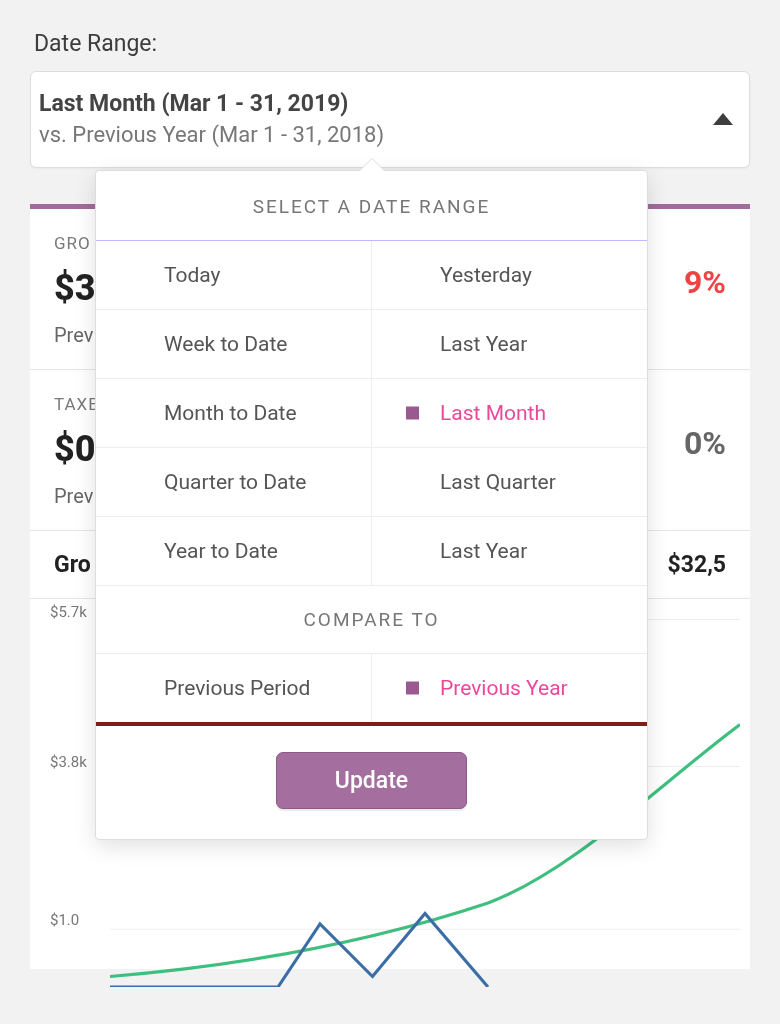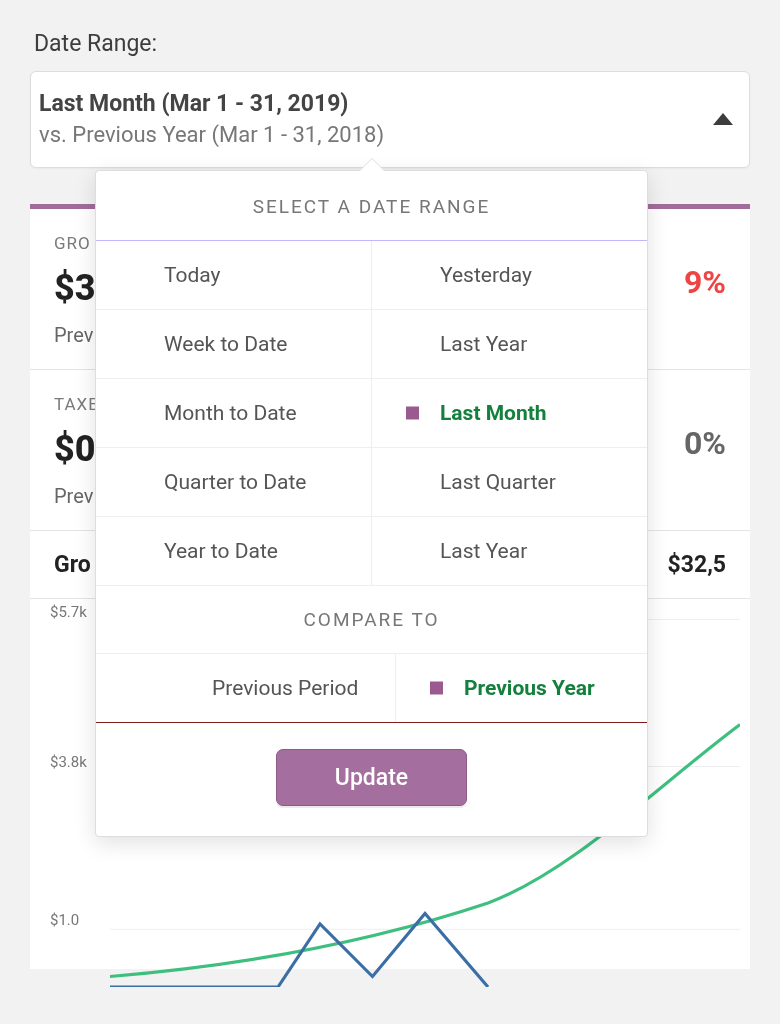--- a/index.html
+++ b/index.html
@@ -41,24 +41,24 @@
   .pop-head { text-align:center; padding:24px 24px 0 24px;}
   .pop-head-title{ font-size:19px; letter-spacing:2px; color:#777; font-weight:400;}
   .seg { margin:22px 24px 0 24px; display:flex; border:1px solid #a06a9b; border-radius:30px; overflow:hidden;}
   .seg-btn { flex:1; text-align:center; padding:14px 0; font-size:22px; cursor:pointer;}
   .seg-btn.active{ background:#a46f9f; color:#fff; font-weight:500;}
   .seg-btn.inactive{ background:#fff; color:#9a5a8f; font-weight:500;}
   .opt-grid{ margin-top:22px; border-top:1px solid #c4b5fd;}
   .opt-row{ display:flex; border-bottom:1px solid #eee;}
   .opt{ flex:1; padding:22px 10px 22px 68px; font-size:21px; color:#555; font-weight:400; position:relative; cursor:pointer;}
   .opt:first-child{ border-right:1px solid #eee;}
-  .opt.selected{ font-weight:700; color:#15803d;}
+  .opt.selected{ font-weight:400; color:#ec4899;}
   .opt .sq{ position:absolute; left:34px; top:50%; transform:translateY(-50%); width:13px; height:13px; background:#9a5a8f;}
   .cmp-head{ text-align:center; font-size:19px; letter-spacing:2px; color:#777; padding:22px 0;}
-  .cmp-row{ display:flex; border-top:1px solid #eee; border-bottom:1px solid #7f1d1d;padding-left:48px;}
+  .cmp-row{ display:flex; border-top:1px solid #eee; border-bottom:4px solid #7f1d1d;}
   .update-wrap{ text-align:center; padding:26px 0 30px 0;}
   .update-btn{ display:inline-block; background:#a46f9f; color:#fff; font-size:23px; font-weight:500; padding:14px 58px; border-radius:7px; border:1px solid #8d5a88; box-shadow:0 2px 0 rgba(0,0,0,0.08); cursor:pointer;}
 </style>
 </head>
 <body>
 
 <div class="page">
   <div class="label">Date Range:</div>
 
   <div class="dr-box">

